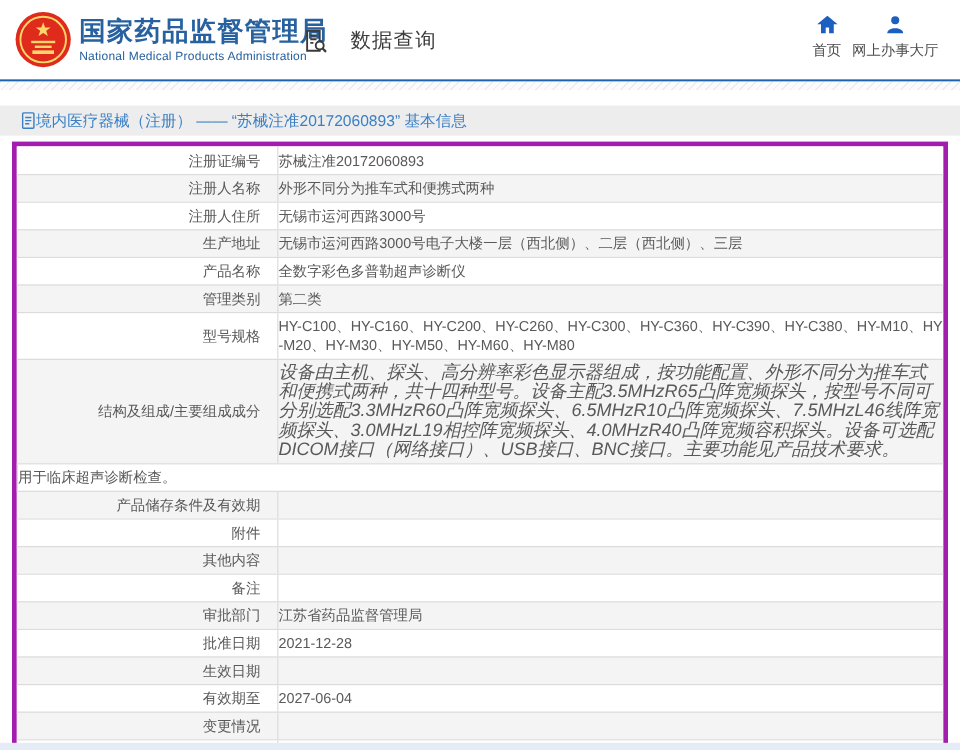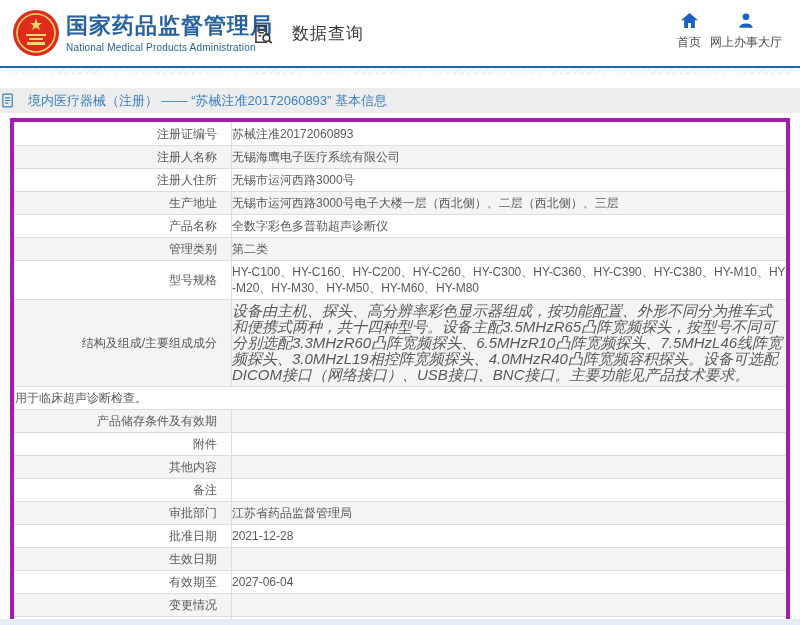--- a/index.html
+++ b/index.html
@@ -18,21 +18,21 @@
   .top-nav { position:absolute; right:18px; top:13px; display:flex; gap:9px; }
   .nav-item { display:flex; flex-direction:column; align-items:center; cursor:pointer; }
   .nav-item .nav-label { font-size:12px; color:#4d4d4d; margin-top:6px; }
 
   .blue-line { height:2px; background:#1e63b0; }
   .hatch-strip { height:7px; background:#fbfbfb;
     background-image:repeating-linear-gradient(135deg, rgba(0,0,0,0.06) 0 1px, transparent 1px 5px); }
 
   
   .breadcrumb-bar { margin-top:13px; height:25px; background:#ededed; display:flex;
-    align-items:center; padding-left:2px; gap:14px; }
+    align-items:center; padding-left:18px; gap:0; }
   .breadcrumb-text { font-size:13px; color:#3a7fc4; }
 
   
   .info-table { margin:5px 10px 0 10px; border:4px solid #a21caf; background:#fff; }
   .trow { display:flex; min-height:23px; background:#fff; }
   .trow:nth-child(even) { background:#f4f4f4; }
   .trow + .trow { border-top:1px solid #dcdcdc; }
   .tlabel { width:217px; flex:0 0 217px; display:flex; align-items:center; justify-content:flex-end;
     padding:3px 14px; font-size:12px; color:#595959; line-height:16px; text-align:right; }
   .tvalue { flex:1; display:flex; align-items:center; padding:3px 0; font-size:12px;
@@ -104,21 +104,21 @@
     <span class="breadcrumb-text">境内医疗器械（注册） ——  “苏械注准20172060893” 基本信息</span>
   </div>
 
   <div class="info-table">
     <div class="trow">
       <div class="tlabel">注册证编号</div>
       <div class="tvalue">苏械注准20172060893</div>
     </div>
     <div class="trow">
       <div class="tlabel">注册人名称</div>
-      <div class="tvalue">无锡海鹰电子医疗系统有限公司</div>
+      <div class="tvalue">外形不同分为推车式和便携式两种</div>
     </div>
     <div class="trow">
       <div class="tlabel">注册人住所</div>
       <div class="tvalue">无锡市运河西路3000号</div>
     </div>
     <div class="trow">
       <div class="tlabel">生产地址</div>
       <div class="tvalue">无锡市运河西路3000号电子大楼一层（西北侧）、二层（西北侧）、三层</div>
     </div>
     <div class="trow">

